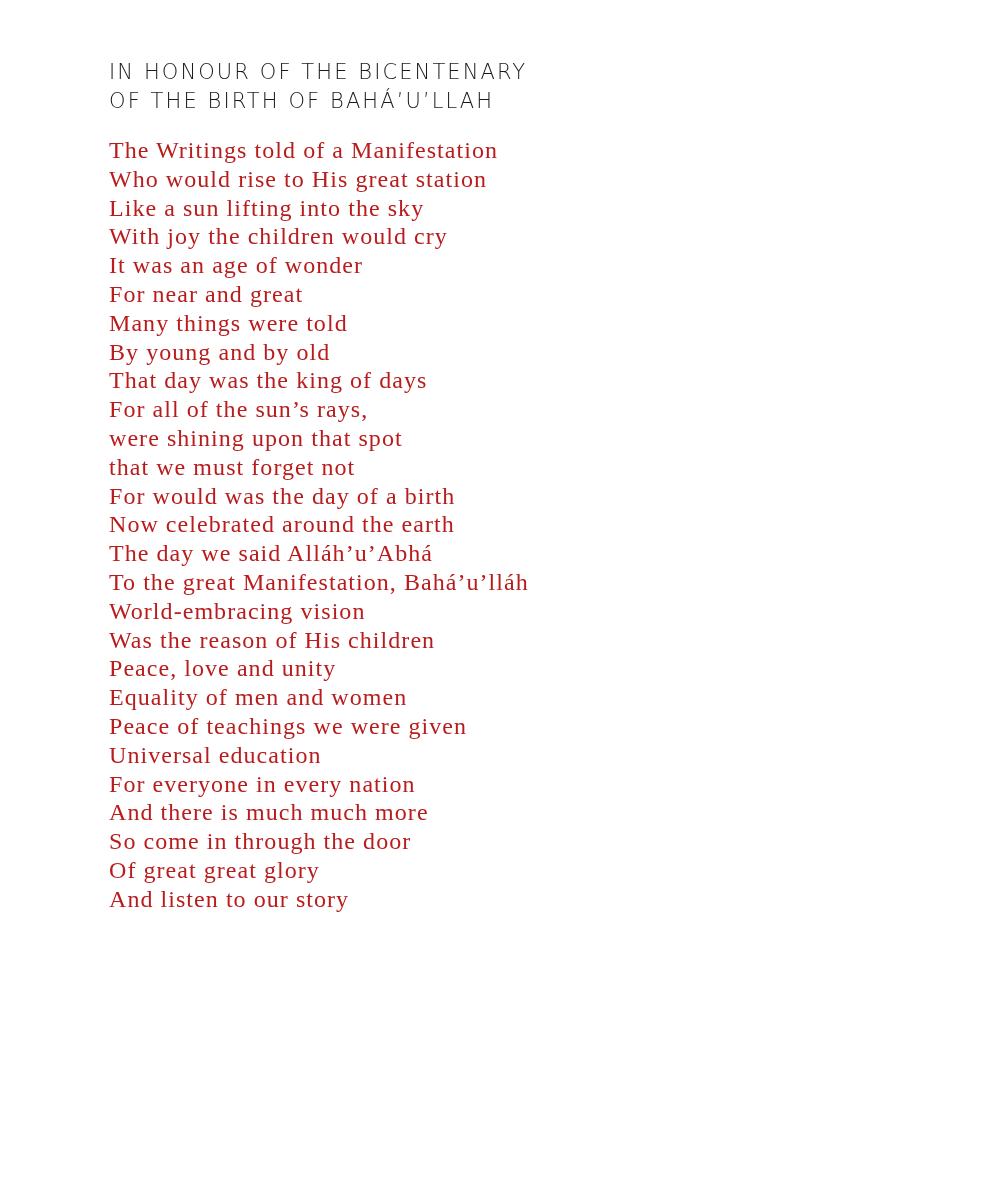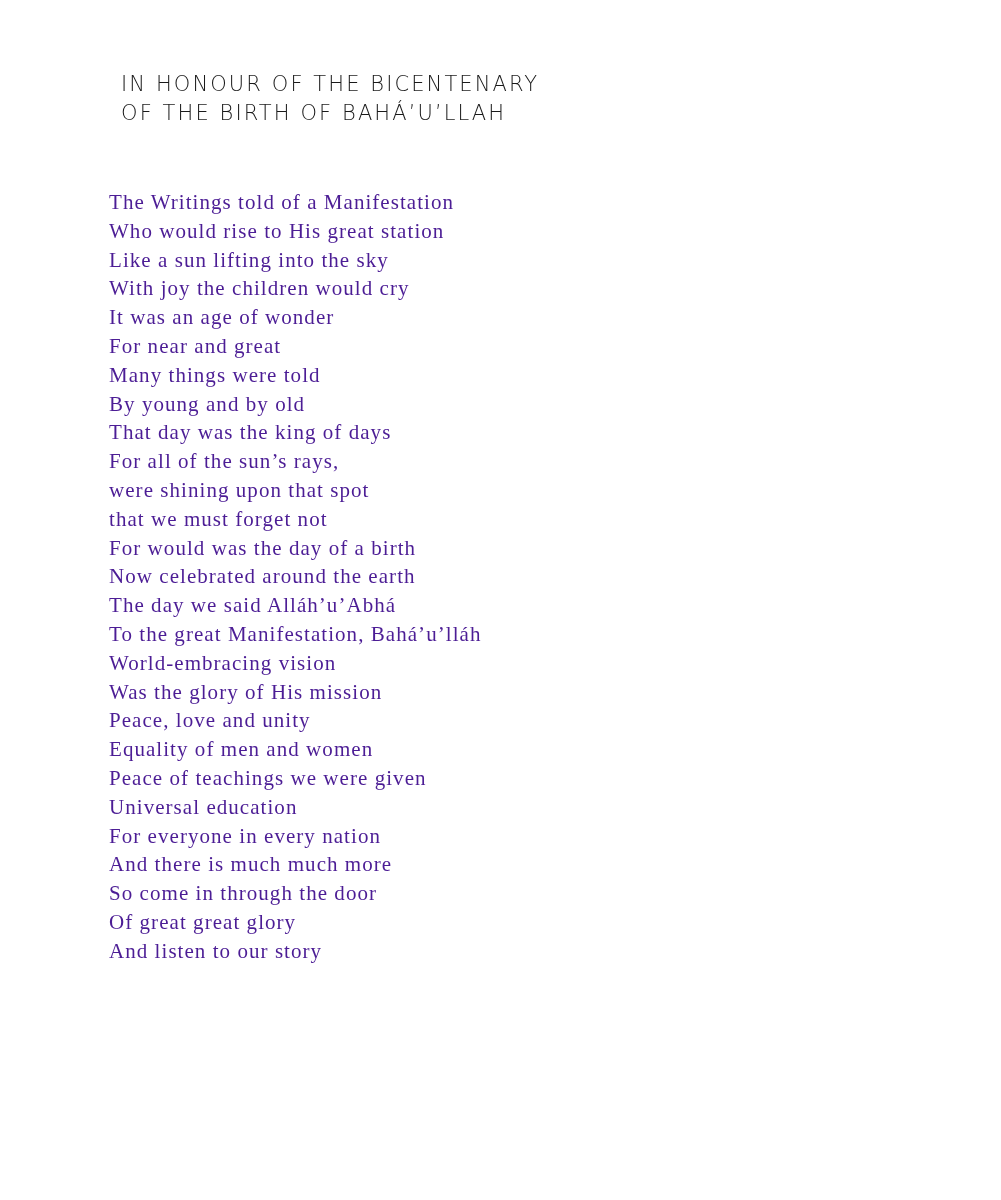--- a/index.html
+++ b/index.html
@@ -19,36 +19,36 @@
       top: 58px;
       right: 0;
     }
     .title {
       font-family: "DejaVu Sans", sans-serif;
       font-weight: 300;
       font-size: 21px;
       letter-spacing: 2.1px;
       line-height: 29px;
       color: #1a1a1a;
-      margin: 12px;
+      margin: 0;
       text-transform: uppercase;
     }
     .title .line {
       display: block;
       white-space: nowrap;
       transform: scaleX(1.0);
       transform-origin: left;
     }
     .poem {
-      margin-top: 60px;
+      margin-top: 20px;
       font-family: "Liberation Serif", serif;
-      font-size: 21px;
+      font-size: 24px;
       letter-spacing: 1.05px;
       line-height: 28.8px;
-      color: #4c1d95;
+      color: #b91c1c;
     }
     .poem .verse-line {
       display: block;
       white-space: nowrap;
     }
   </style>
 </head>
 <body>
 
 <div class="page">
@@ -68,21 +68,21 @@
     <span class="verse-line">By young and by old</span>
     <span class="verse-line">That day was the king of days</span>
     <span class="verse-line">For all of the sun’s rays,</span>
     <span class="verse-line">were shining upon that spot</span>
     <span class="verse-line">that we must forget not</span>
     <span class="verse-line">For would was the day of a birth</span>
     <span class="verse-line">Now celebrated around the earth</span>
     <span class="verse-line">The day we said Alláh’u’Abhá</span>
     <span class="verse-line">To the great Manifestation, Bahá’u’lláh</span>
     <span class="verse-line">World-embracing vision</span>
-    <span class="verse-line">Was the glory of His mission</span>
+    <span class="verse-line">Was the reason of His children</span>
     <span class="verse-line">Peace, love and unity</span>
     <span class="verse-line">Equality of men and women</span>
     <span class="verse-line">Peace of teachings we were given</span>
     <span class="verse-line">Universal education</span>
     <span class="verse-line">For everyone in every nation</span>
     <span class="verse-line">And there is much much more</span>
     <span class="verse-line">So come in through the door</span>
     <span class="verse-line">Of great great glory</span>
     <span class="verse-line">And listen to our story</span>
   </div>

